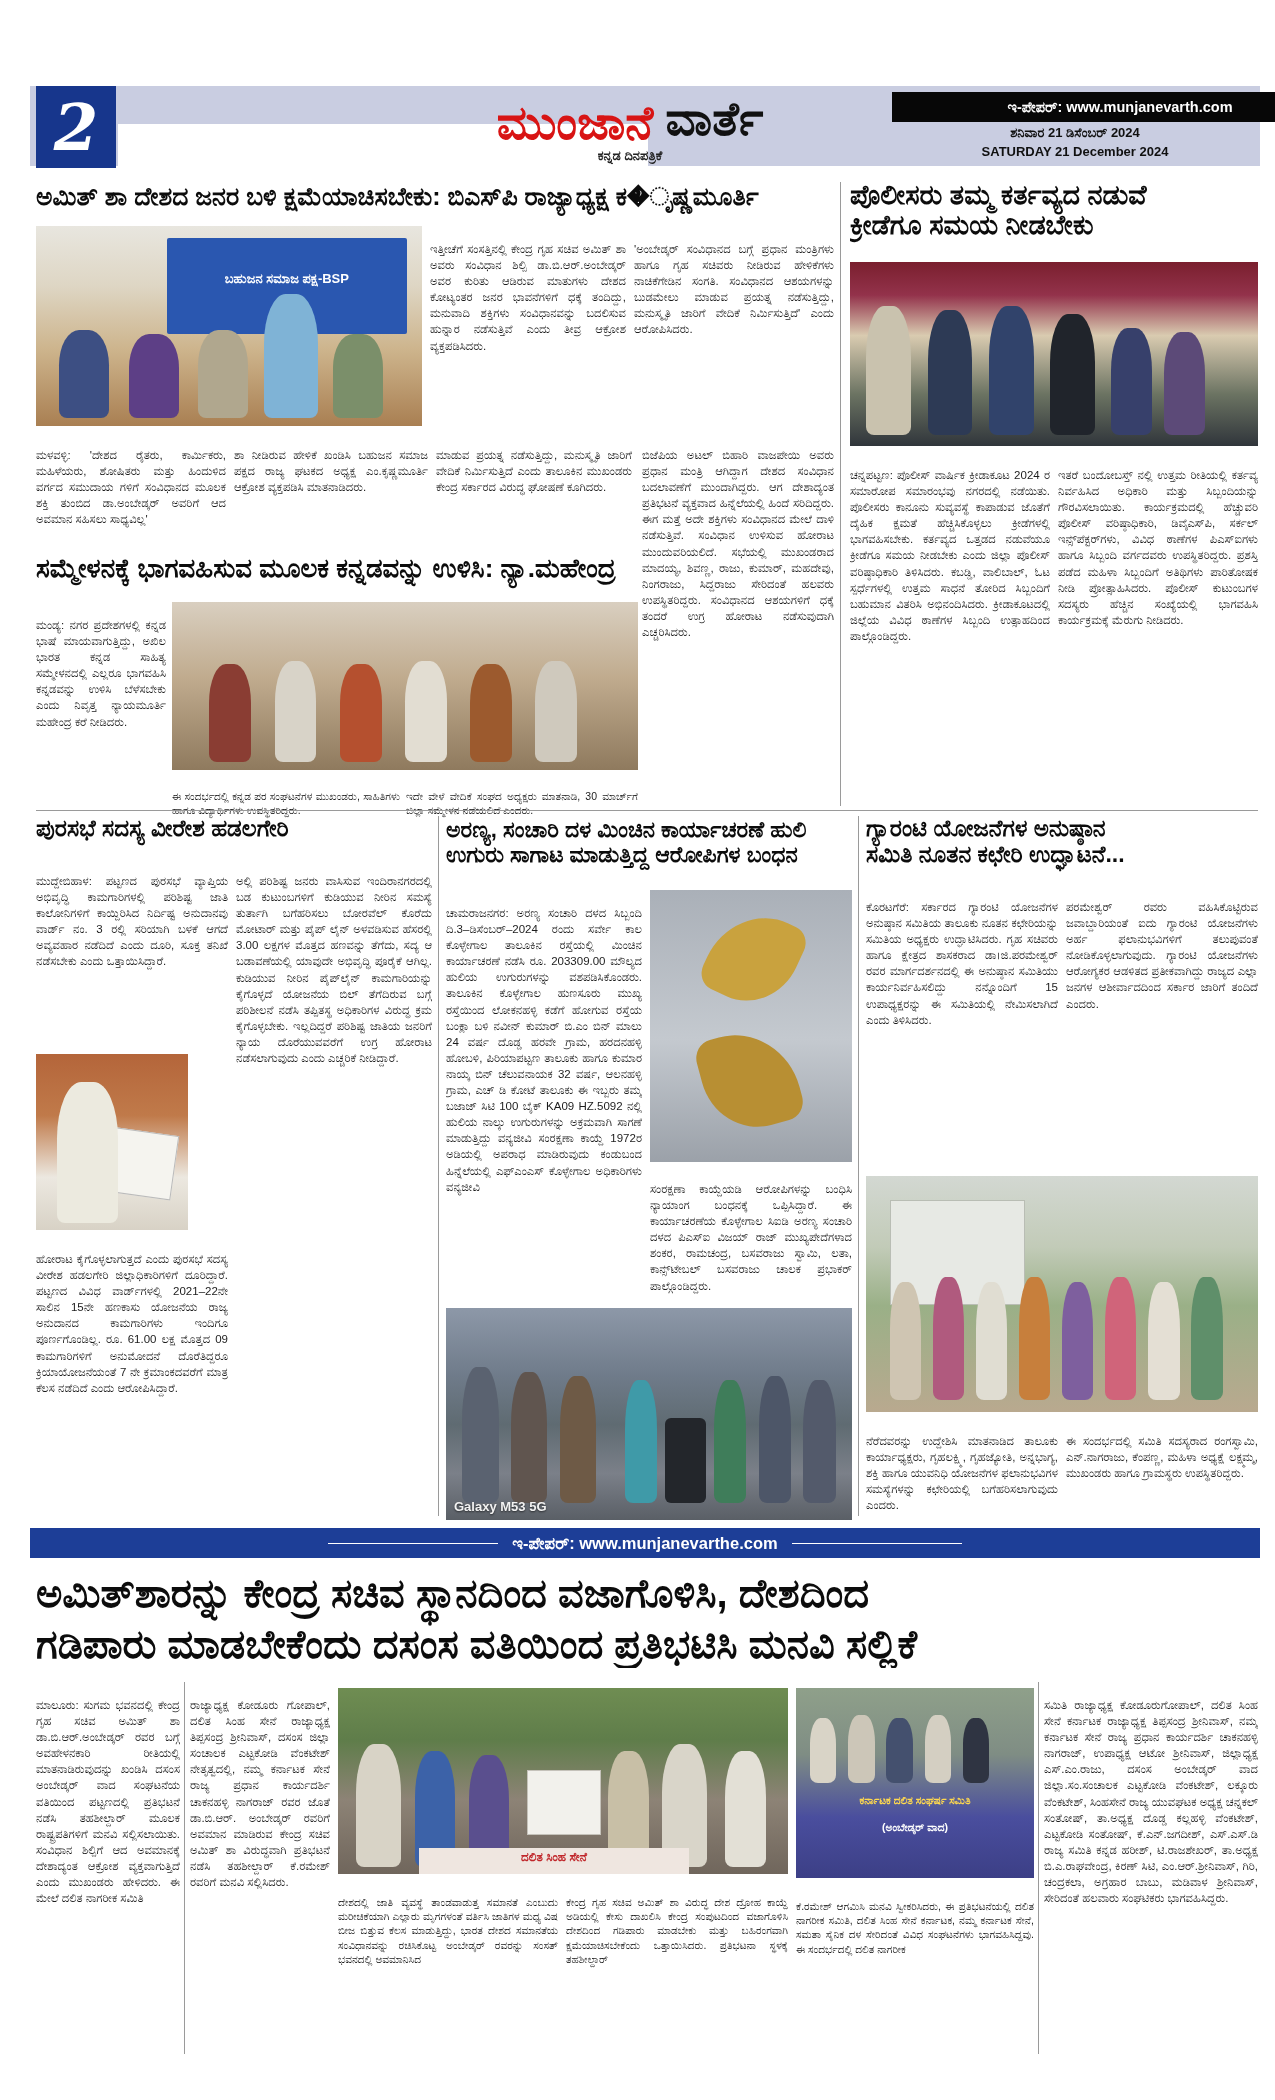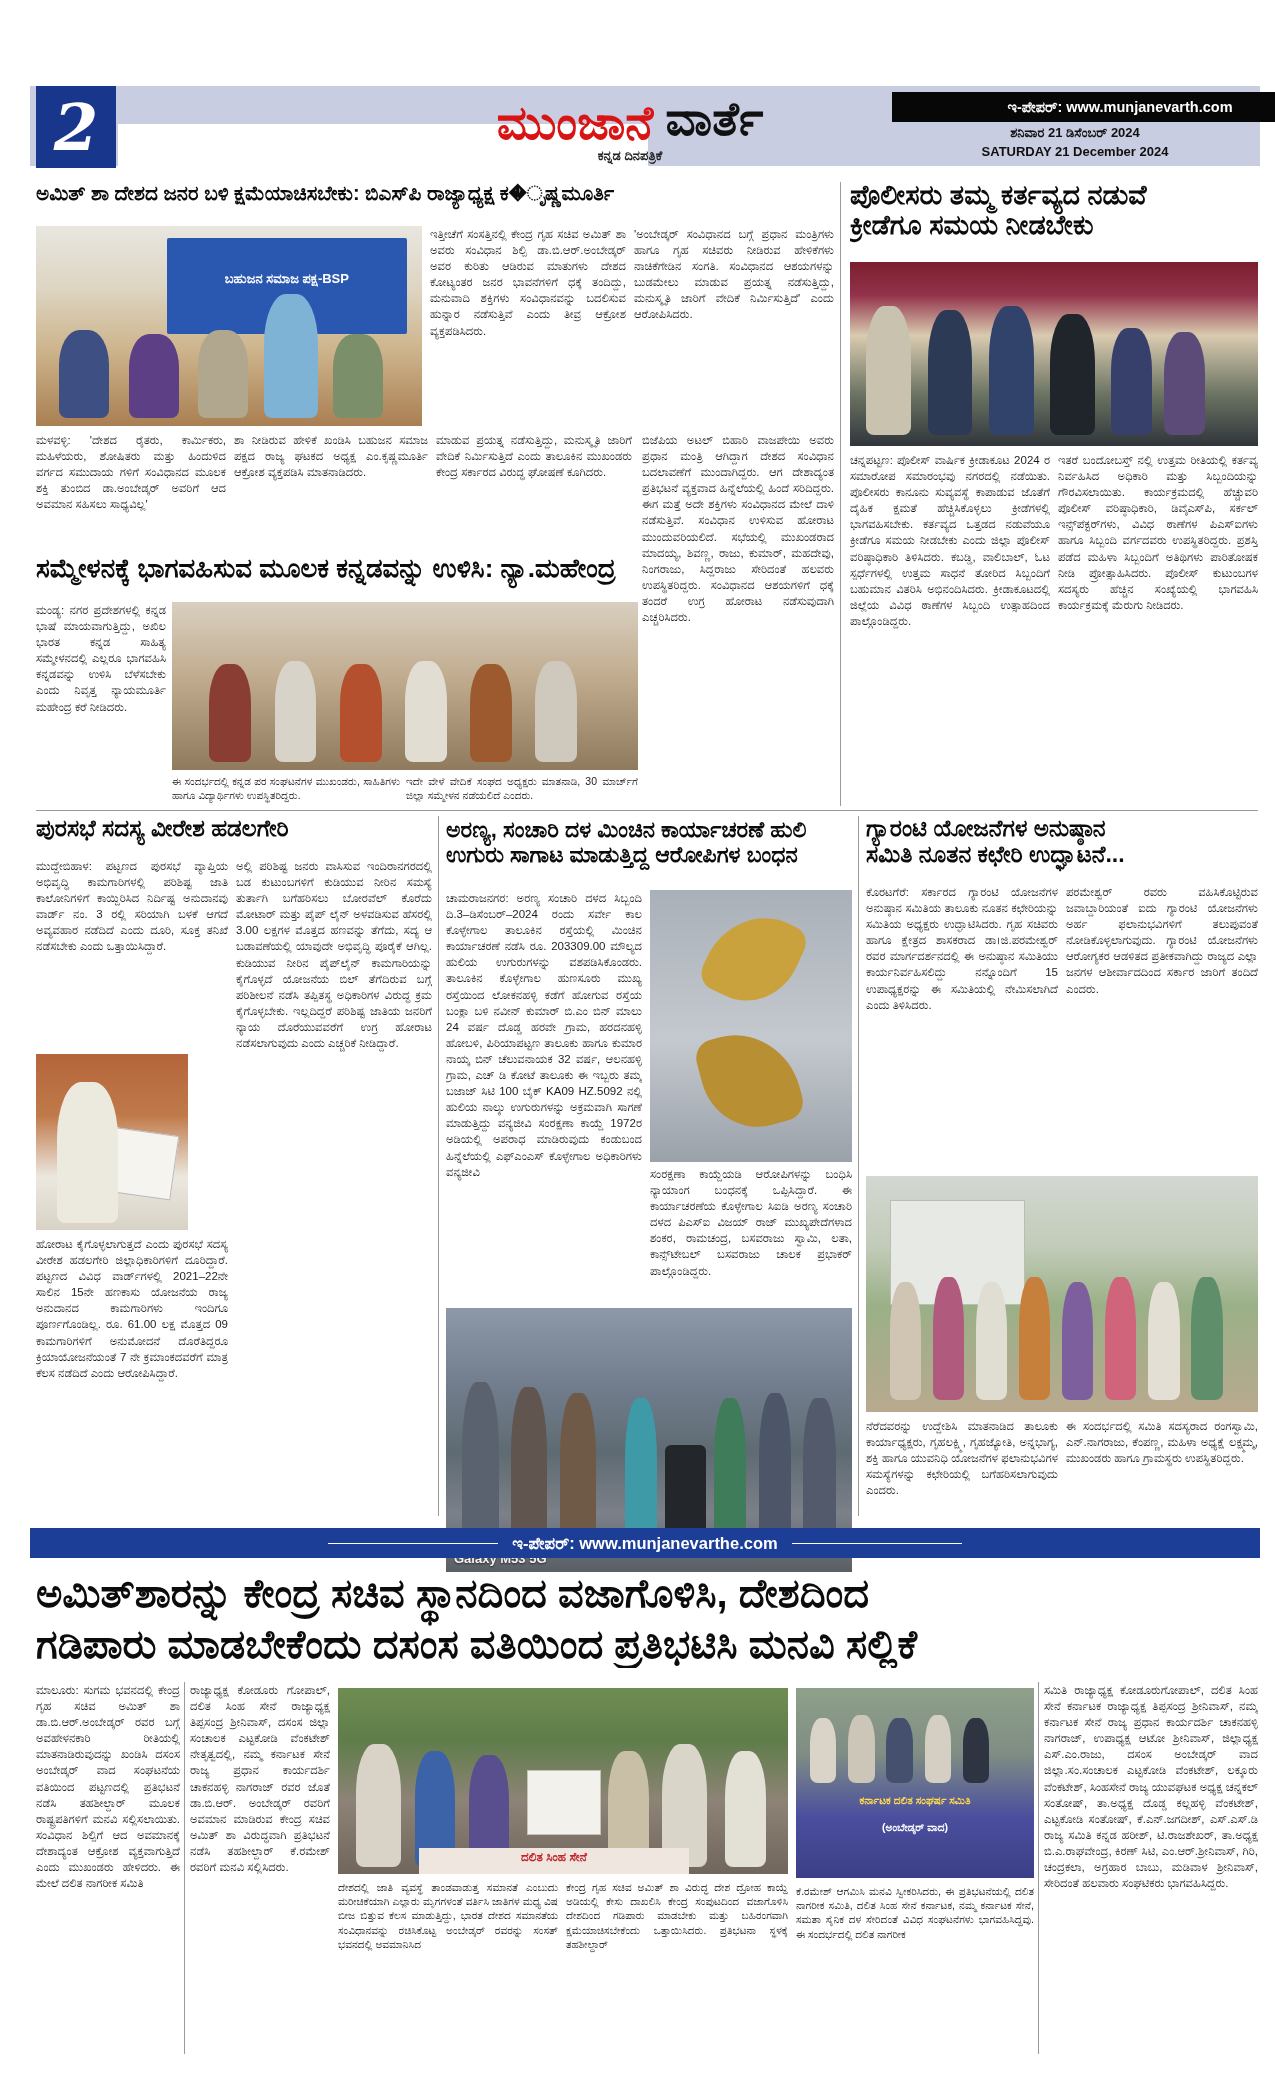--- a/index.html
+++ b/index.html
@@ -1,19 +1,19 @@
 <!DOCTYPE html>
 <html><head>
 <meta charset="utf-8">
 <style>
   html,body{margin:0;padding:0;background:#ffffff;}
   body{font-family:"Liberation Sans","DejaVu Sans",sans-serif;color:#151515;}
   #page{position:relative;width:1275px;height:2100px;background:#ffffff;overflow:hidden;}
   .abs{position:absolute;}
-  .col{position:absolute;font-size:11.5px;line-height:1.4;text-align:justify;color:#1c1c1c;overflow:hidden;word-break:break-word;}
+  .col{position:absolute;font-size:11.5px;line-height:1.4;text-align:justify;color:#1c1c1c;overflow:hidden;word-break:break-word;margin-top:15px;}
   .headline{position:absolute;font-weight:bold;color:#0c0c0c;overflow:hidden;line-height:1.12;letter-spacing:0px;}
   .photo{position:absolute;overflow:hidden;background:#9aa092;}
   .vline{position:absolute;width:1px;background:#9a9a9a;}
   .hline{position:absolute;height:1px;background:#9a9a9a;}
   .caption-sm{font-size:10.5px;line-height:1.35;}
   
   .hdr-band{background:#c9cde1;}
   .pagenum{background:#17368c;color:#ffffff;display:flex;align-items:center;justify-content:center;
            font-family:"DejaVu Serif","Liberation Serif",serif;font-style:italic;font-weight:bold;font-size:64px;}
   .masthead{display:flex;align-items:flex-start;justify-content:center;gap:12px;font-weight:bold;font-size:47px;line-height:1;}
@@ -40,21 +40,21 @@
   <div class="abs pagenum" style="left:36px;top:86px;width:80px;height:82px;">2</div>
   <div class="abs masthead" style="left:360px;top:94px;width:540px;height:52px;align-items:flex-end;">
     <span class="m1">ಮುಂಜಾನೆ</span>
     <span class="m2">ವಾರ್ತೆ</span>
   </div>
   <div class="abs tagline" style="left:360px;top:148px;width:540px;">ಕನ್ನಡ ದಿನಪತ್ರಿಕೆ</div>
   <div class="abs blackbox" style="left:892px;top:92px;width:366px;height:30px;padding-left:45px;">ಇ-ಪೇಪರ್: www.munjanevarth.com</div>
   <div class="abs dateline" style="left:892px;top:125px;width:366px;">ಶನಿವಾರ 21 ಡಿಸೆಂಬರ್ 2024</div>
   <div class="abs dateline" style="left:892px;top:144px;width:366px;">SATURDAY 21 December 2024</div>
 
-  <div class="headline" style="left:36px;top:182px;width:800px;height:40px;font-size:20px;">ಅಮಿತ್ ಶಾ ದೇಶದ ಜನರ ಬಳಿ ಕ್ಷಮೆಯಾಚಿಸಬೇಕು: ಬಿಎಸ್‌ಪಿ ರಾಜ್ಯಾಧ್ಯಕ್ಷ ಕ�ೃಷ್ಣಮೂರ್ತಿ</div>
+  <div class="headline" style="left:36px;top:182px;width:800px;height:40px;font-size:25px;">ಅಮಿತ್ ಶಾ ದೇಶದ ಜನರ ಬಳಿ ಕ್ಷಮೆಯಾಚಿಸಬೇಕು: ಬಿಎಸ್‌ಪಿ ರಾಜ್ಯಾಧ್ಯಕ್ಷ ಕ�ೃಷ್ಣಮೂರ್ತಿ</div>
 
   <div class="photo" style="left:36px;top:226px;width:386px;height:200px;background:linear-gradient(180deg,#e8e6df 0%,#ded6c4 30%,#cdb48c 62%,#a97f52 100%);">
     <div class="abs" style="left:34%;top:6%;width:62%;height:48%;background:#2a57b0;border-radius:2px;">
       <div class="ph-label" style="left:0;top:34%;width:100%;font-size:13px;">ಬಹುಜನ ಸಮಾಜ ಪಕ್ಷ-BSP</div>
     </div>
     <div class="person" style="left:6%;bottom:4%;width:13%;height:44%;background:#3d4f83;"></div>
     <div class="person" style="left:24%;bottom:4%;width:13%;height:42%;background:#5d3f86;"></div>
     <div class="person" style="left:42%;bottom:4%;width:13%;height:44%;background:#b0a78e;"></div>
     <div class="person" style="left:59%;bottom:4%;width:14%;height:62%;background:#7fb3d6;"></div>
     <div class="person" style="left:77%;bottom:4%;width:13%;height:42%;background:#7b8f6a;"></div>
@@ -111,21 +111,21 @@
   <div class="headline" style="left:446px;top:818px;width:406px;height:66px;font-size:22px;">
     <div>ಅರಣ್ಯ, ಸಂಚಾರಿ ದಳ ಮಿಂಚಿನ ಕಾರ್ಯಾಚರಣೆ ಹುಲಿ</div>
     <div>ಉಗುರು ಸಾಗಾಟ ಮಾಡುತ್ತಿದ್ದ ಆರೋಪಿಗಳ ಬಂಧನ</div>
   </div>
   <div class="col" style="left:446px;top:890px;width:196px;height:412px;">ಚಾಮರಾಜನಗರ: ಅರಣ್ಯ ಸಂಚಾರಿ ದಳದ ಸಿಬ್ಬಂದಿ ದಿ.3–ಡಿಸೆಂಬರ್–2024 ರಂದು ಸರ್ವೇ ಕಾಲ ಕೊಳ್ಳೇಗಾಲ ತಾಲೂಕಿನ ರಸ್ತೆಯಲ್ಲಿ ಮಿಂಚಿನ ಕಾರ್ಯಾಚರಣೆ ನಡೆಸಿ ರೂ. 203309.00 ಮೌಲ್ಯದ ಹುಲಿಯ ಉಗುರುಗಳನ್ನು ವಶಪಡಿಸಿಕೊಂಡರು. ತಾಲೂಕಿನ ಕೊಳ್ಳೇಗಾಲ ಹುಣಸೂರು ಮುಖ್ಯ ರಸ್ತೆಯಿಂದ ಲೋಕನಹಳ್ಳಿ ಕಡೆಗೆ ಹೋಗುವ ರಸ್ತೆಯ ಬಂಕ್ಲಾ ಬಳಿ ನವೀನ್ ಕುಮಾರ್ ಬಿ.ಎಂ ಬಿನ್ ಮಾಲು 24 ವರ್ಷ ದೊಡ್ಡ ಹರವೇ ಗ್ರಾಮ, ಹರದನಹಳ್ಳಿ ಹೋಬಳಿ, ಪಿರಿಯಾಪಟ್ಟಣ ತಾಲೂಕು ಹಾಗೂ ಕುಮಾರ ನಾಯ್ಕ ಬಿನ್ ಚೆಲುವನಾಯಕ 32 ವರ್ಷ, ಆಲನಹಳ್ಳಿ ಗ್ರಾಮ, ಎಚ್ ಡಿ ಕೋಟೆ ತಾಲೂಕು ಈ ಇಬ್ಬರು ತಮ್ಮ ಬಜಾಜ್ ಸಿಟಿ 100 ಬೈಕ್ KA09 HZ.5092 ನಲ್ಲಿ ಹುಲಿಯ ನಾಲ್ಕು ಉಗುರುಗಳನ್ನು ಅಕ್ರಮವಾಗಿ ಸಾಗಣೆ ಮಾಡುತ್ತಿದ್ದು ವನ್ಯಜೀವಿ ಸಂರಕ್ಷಣಾ ಕಾಯ್ದೆ 1972ರ ಅಡಿಯಲ್ಲಿ ಅಪರಾಧ ಮಾಡಿರುವುದು ಕಂಡುಬಂದ ಹಿನ್ನೆಲೆಯಲ್ಲಿ ಎಫ್‌ಎಂಎಸ್ ಕೊಳ್ಳೇಗಾಲ ಅಧಿಕಾರಿಗಳು ವನ್ಯಜೀವಿ</div>
   <div class="photo" style="left:650px;top:890px;width:202px;height:272px;background:linear-gradient(180deg,#aab0b8 0%,#c4c9cf 55%,#9ba1a9 100%);">
     <div class="abs" style="left:30%;top:8%;width:42%;height:34%;background:#c9a23e;border-radius:70% 20% 60% 20%;transform:rotate(25deg);"></div>
     <div class="abs" style="left:26%;top:52%;width:46%;height:36%;background:#b88f33;border-radius:20% 70% 20% 60%;transform:rotate(-15deg);"></div>
   </div>
   <div class="col" style="left:650px;top:1166px;width:202px;height:138px;">ಸಂರಕ್ಷಣಾ ಕಾಯ್ದೆಯಡಿ ಆರೋಪಿಗಳನ್ನು ಬಂಧಿಸಿ ನ್ಯಾಯಾಂಗ ಬಂಧನಕ್ಕೆ ಒಪ್ಪಿಸಿದ್ದಾರೆ. ಈ ಕಾರ್ಯಾಚರಣೆಯ ಕೊಳ್ಳೇಗಾಲ ಸಿಐಡಿ ಅರಣ್ಯ ಸಂಚಾರಿ ದಳದ ಪಿಎಸ್‌ಐ ವಿಜಯ್ ರಾಜ್ ಮುಖ್ಯಪೇದೆಗಳಾದ ಶಂಕರ, ರಾಮಚಂದ್ರ, ಬಸವರಾಜು ಸ್ವಾಮಿ, ಲತಾ, ಕಾನ್ಸ್‌ಟೇಬಲ್ ಬಸವರಾಜು ಚಾಲಕ ಪ್ರಭಾಕರ್ ಪಾಲ್ಗೊಂಡಿದ್ದರು.</div>
-  <div class="photo" style="left:446px;top:1308px;width:406px;height:264px;background:linear-gradient(180deg,#8d98a8 0%,#6f7b8a 32%,#5f6b72 55%,#7b8089 78%,#5a5f66 100%);">
+  <div class="photo" style="left:446px;top:1308px;width:406px;height:212px;background:linear-gradient(180deg,#8d98a8 0%,#6f7b8a 32%,#5f6b72 55%,#7b8089 78%,#5a5f66 100%);">
     <div class="person" style="left:4%;bottom:8%;width:9%;height:64%;background:#5a6270;"></div>
     <div class="person" style="left:16%;bottom:8%;width:9%;height:62%;background:#60554f;"></div>
     <div class="person" style="left:28%;bottom:8%;width:9%;height:60%;background:#6e5a46;"></div>
     <div class="person" style="left:44%;bottom:8%;width:8%;height:58%;background:#3f9aa8;"></div>
     <div class="abs" style="left:54%;bottom:8%;width:10%;height:40%;background:#23262b;border-radius:6px;"></div>
     <div class="person" style="left:66%;bottom:8%;width:8%;height:58%;background:#3f7d5a;"></div>
     <div class="person" style="left:77%;bottom:8%;width:8%;height:60%;background:#4d5668;"></div>
     <div class="person" style="left:88%;bottom:8%;width:8%;height:58%;background:#535a6b;"></div>
     <div class="watermark">Galaxy M53 5G</div>
   </div>

